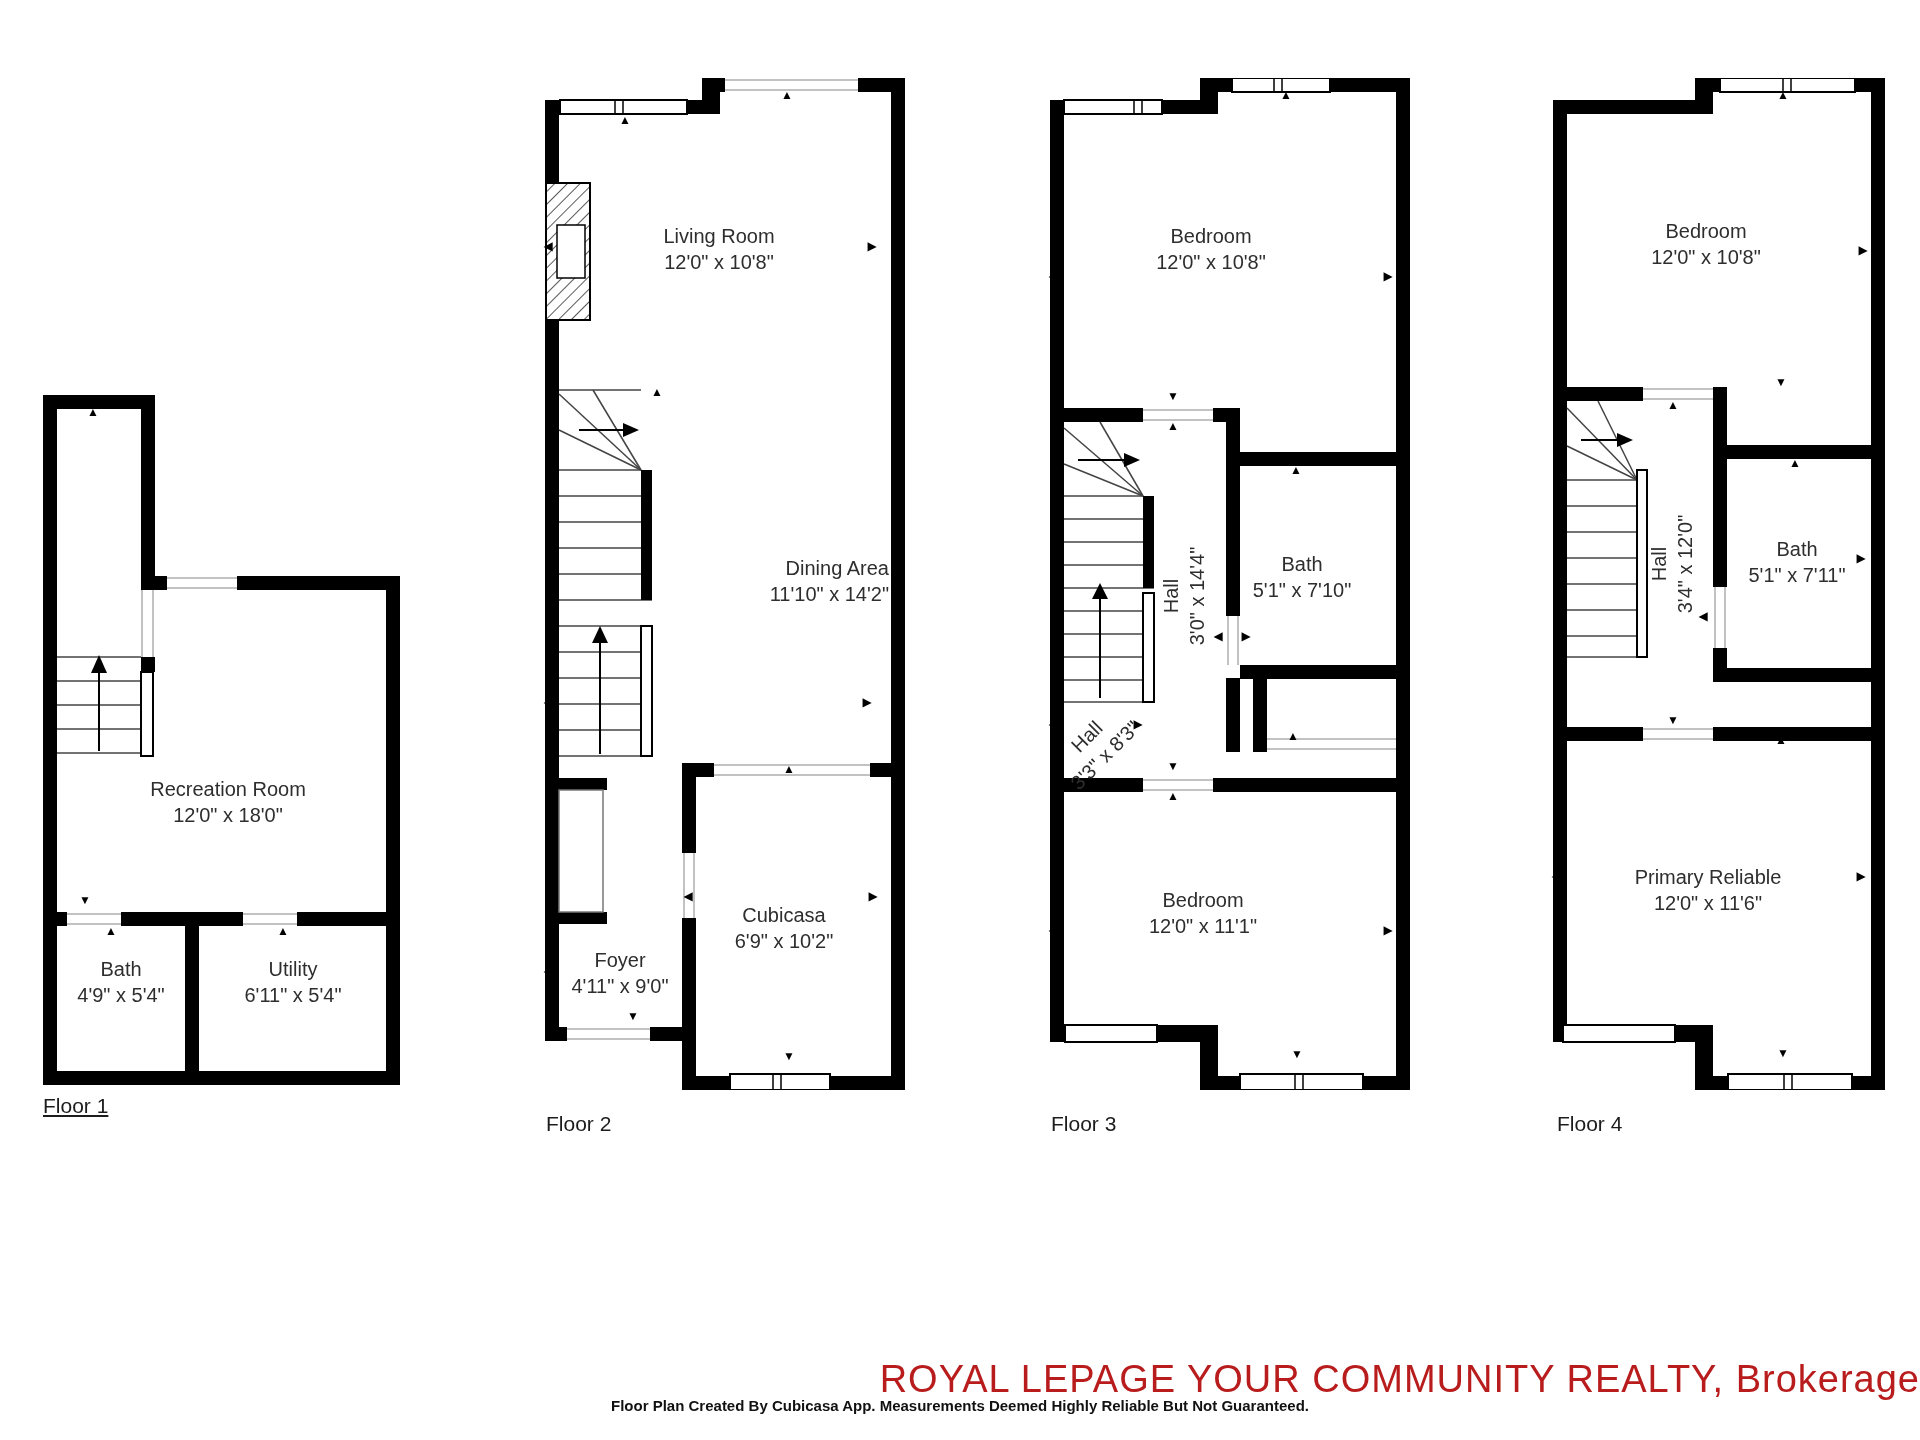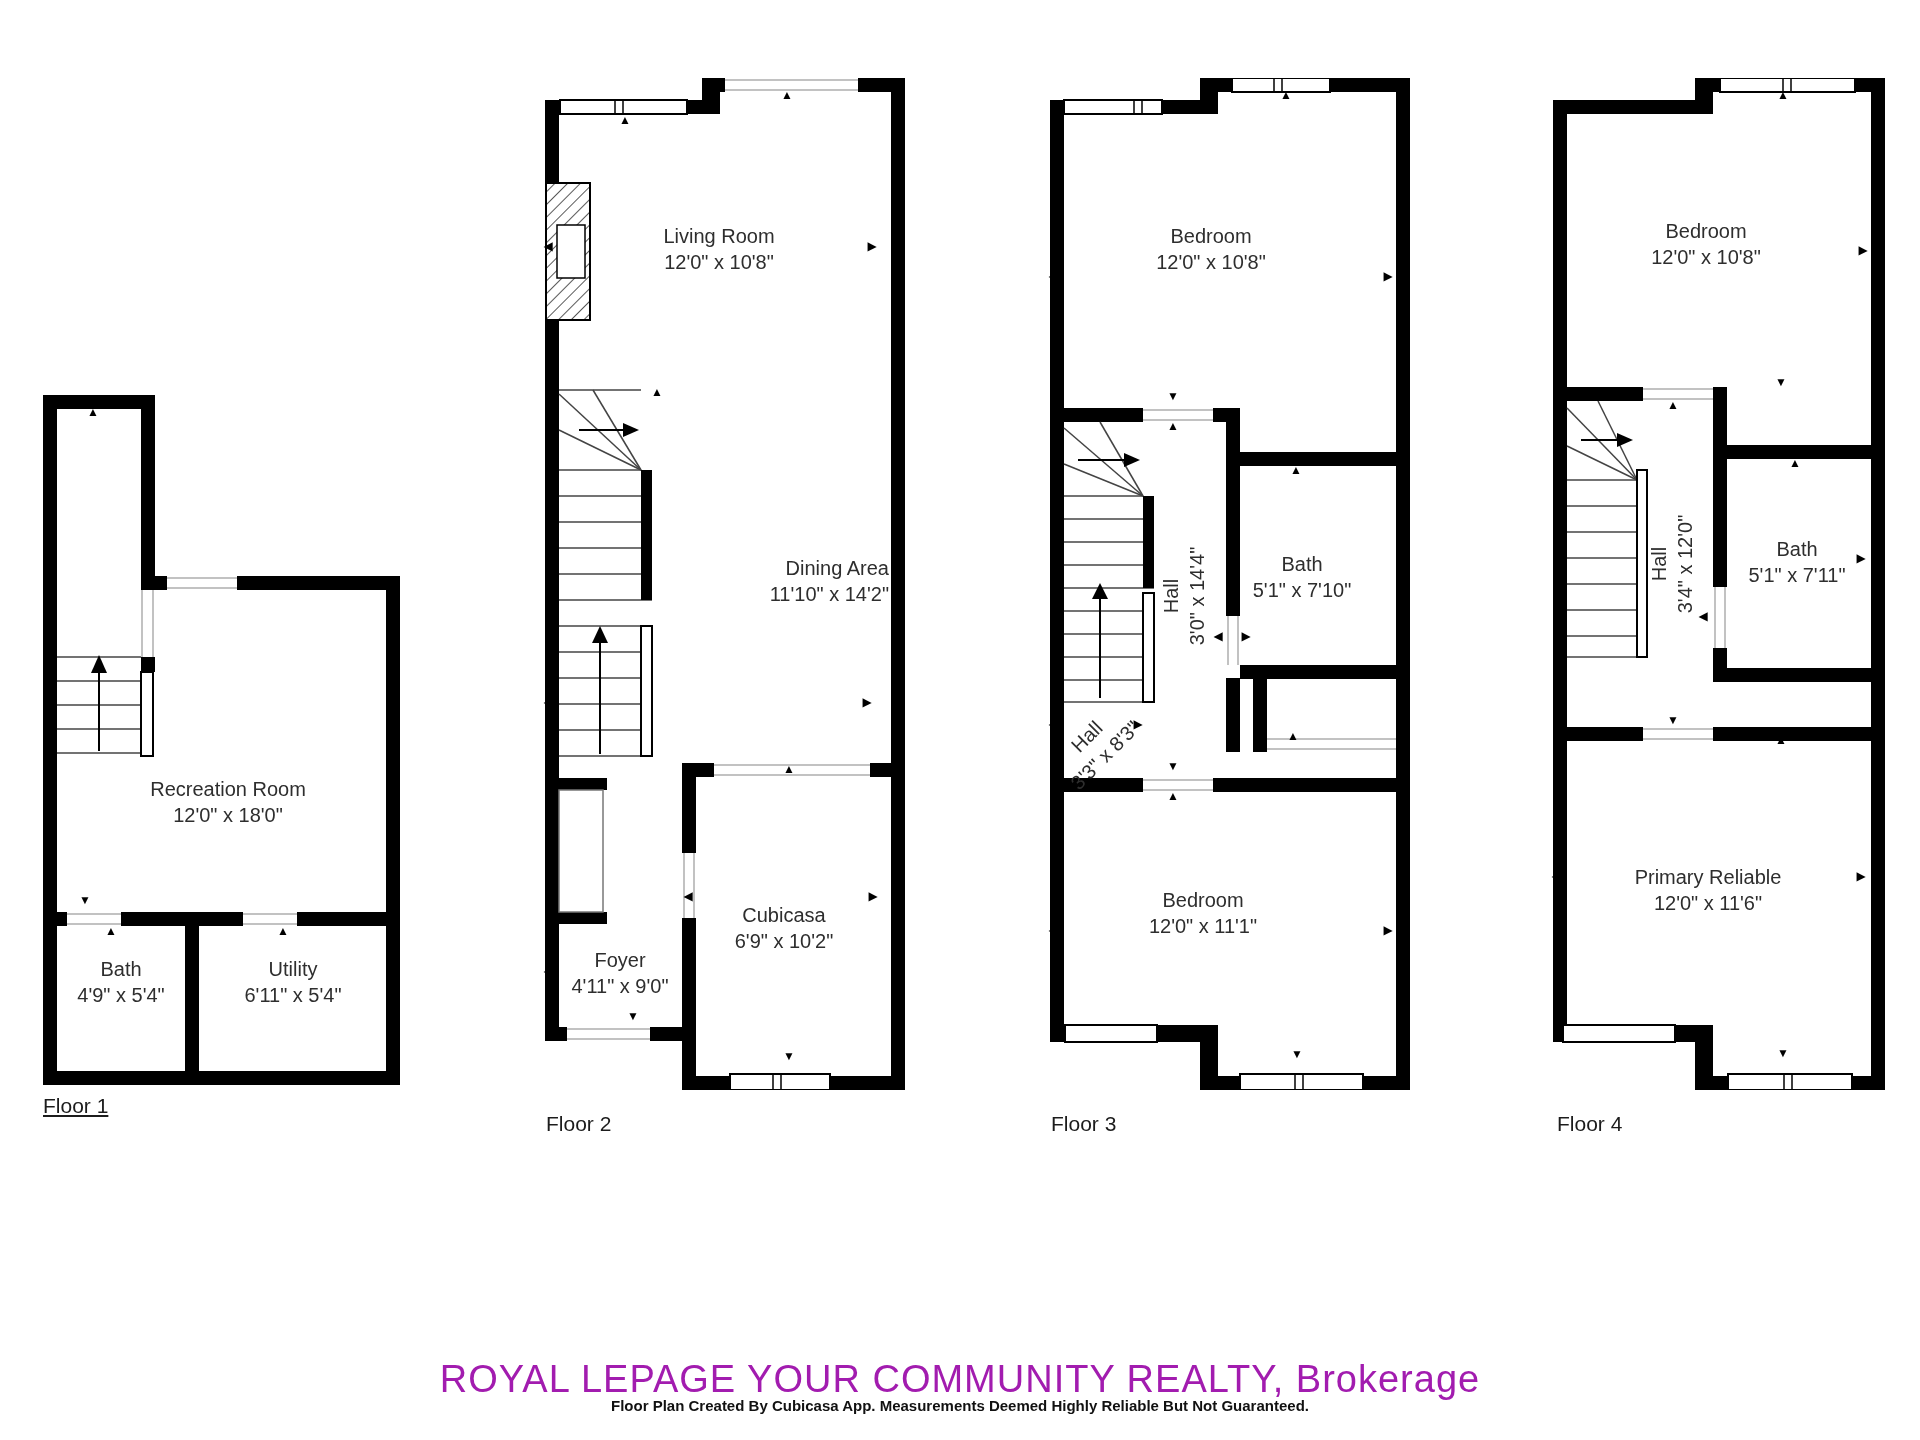--- a/index.html
+++ b/index.html
@@ -11,21 +11,21 @@
   .room-label .nm{font-size:20px;line-height:25px;white-space:nowrap;}
   .room-label .dm{font-size:20px;line-height:26px;white-space:nowrap;}
   .rot90{transform:rotate(-90deg);}
   .rot45{transform:rotate(-45deg);}
   .mk{position:absolute;transform:translate(-50%,-50%);font-size:12px;line-height:1;color:#000;}
   .floor-label{position:absolute;font-size:21px;color:#1c1c1c;}
   .sum{position:absolute;left:0;width:1920px;text-align:center;color:#111;}
   .sum-total{top:1290px;font-size:27px;font-weight:bold;z-index:2;}
   .sum-breakdown{top:1322px;font-size:26px;z-index:2;}
   .sum-excluded{top:1350px;font-size:26px;z-index:2;}
-  .watermark{top:1358px;font-size:38px;color:#a21caf;letter-spacing:1px;z-index:1;}
+  .watermark{top:1358px;font-size:38px;color:#b91c1c;letter-spacing:1px;z-index:1;text-align:right;}
   .footer-note{top:1397px;font-size:15px;font-weight:bold;z-index:2;}
 </style>
 </head>
 <body>
 
 <div class="page">
 
   <div class="floor" style="left:43px;top:395px;width:357px;height:690px;">
     <svg class="plan" width="357" height="690" viewBox="0 0 357 690">
       <g fill="#000">

